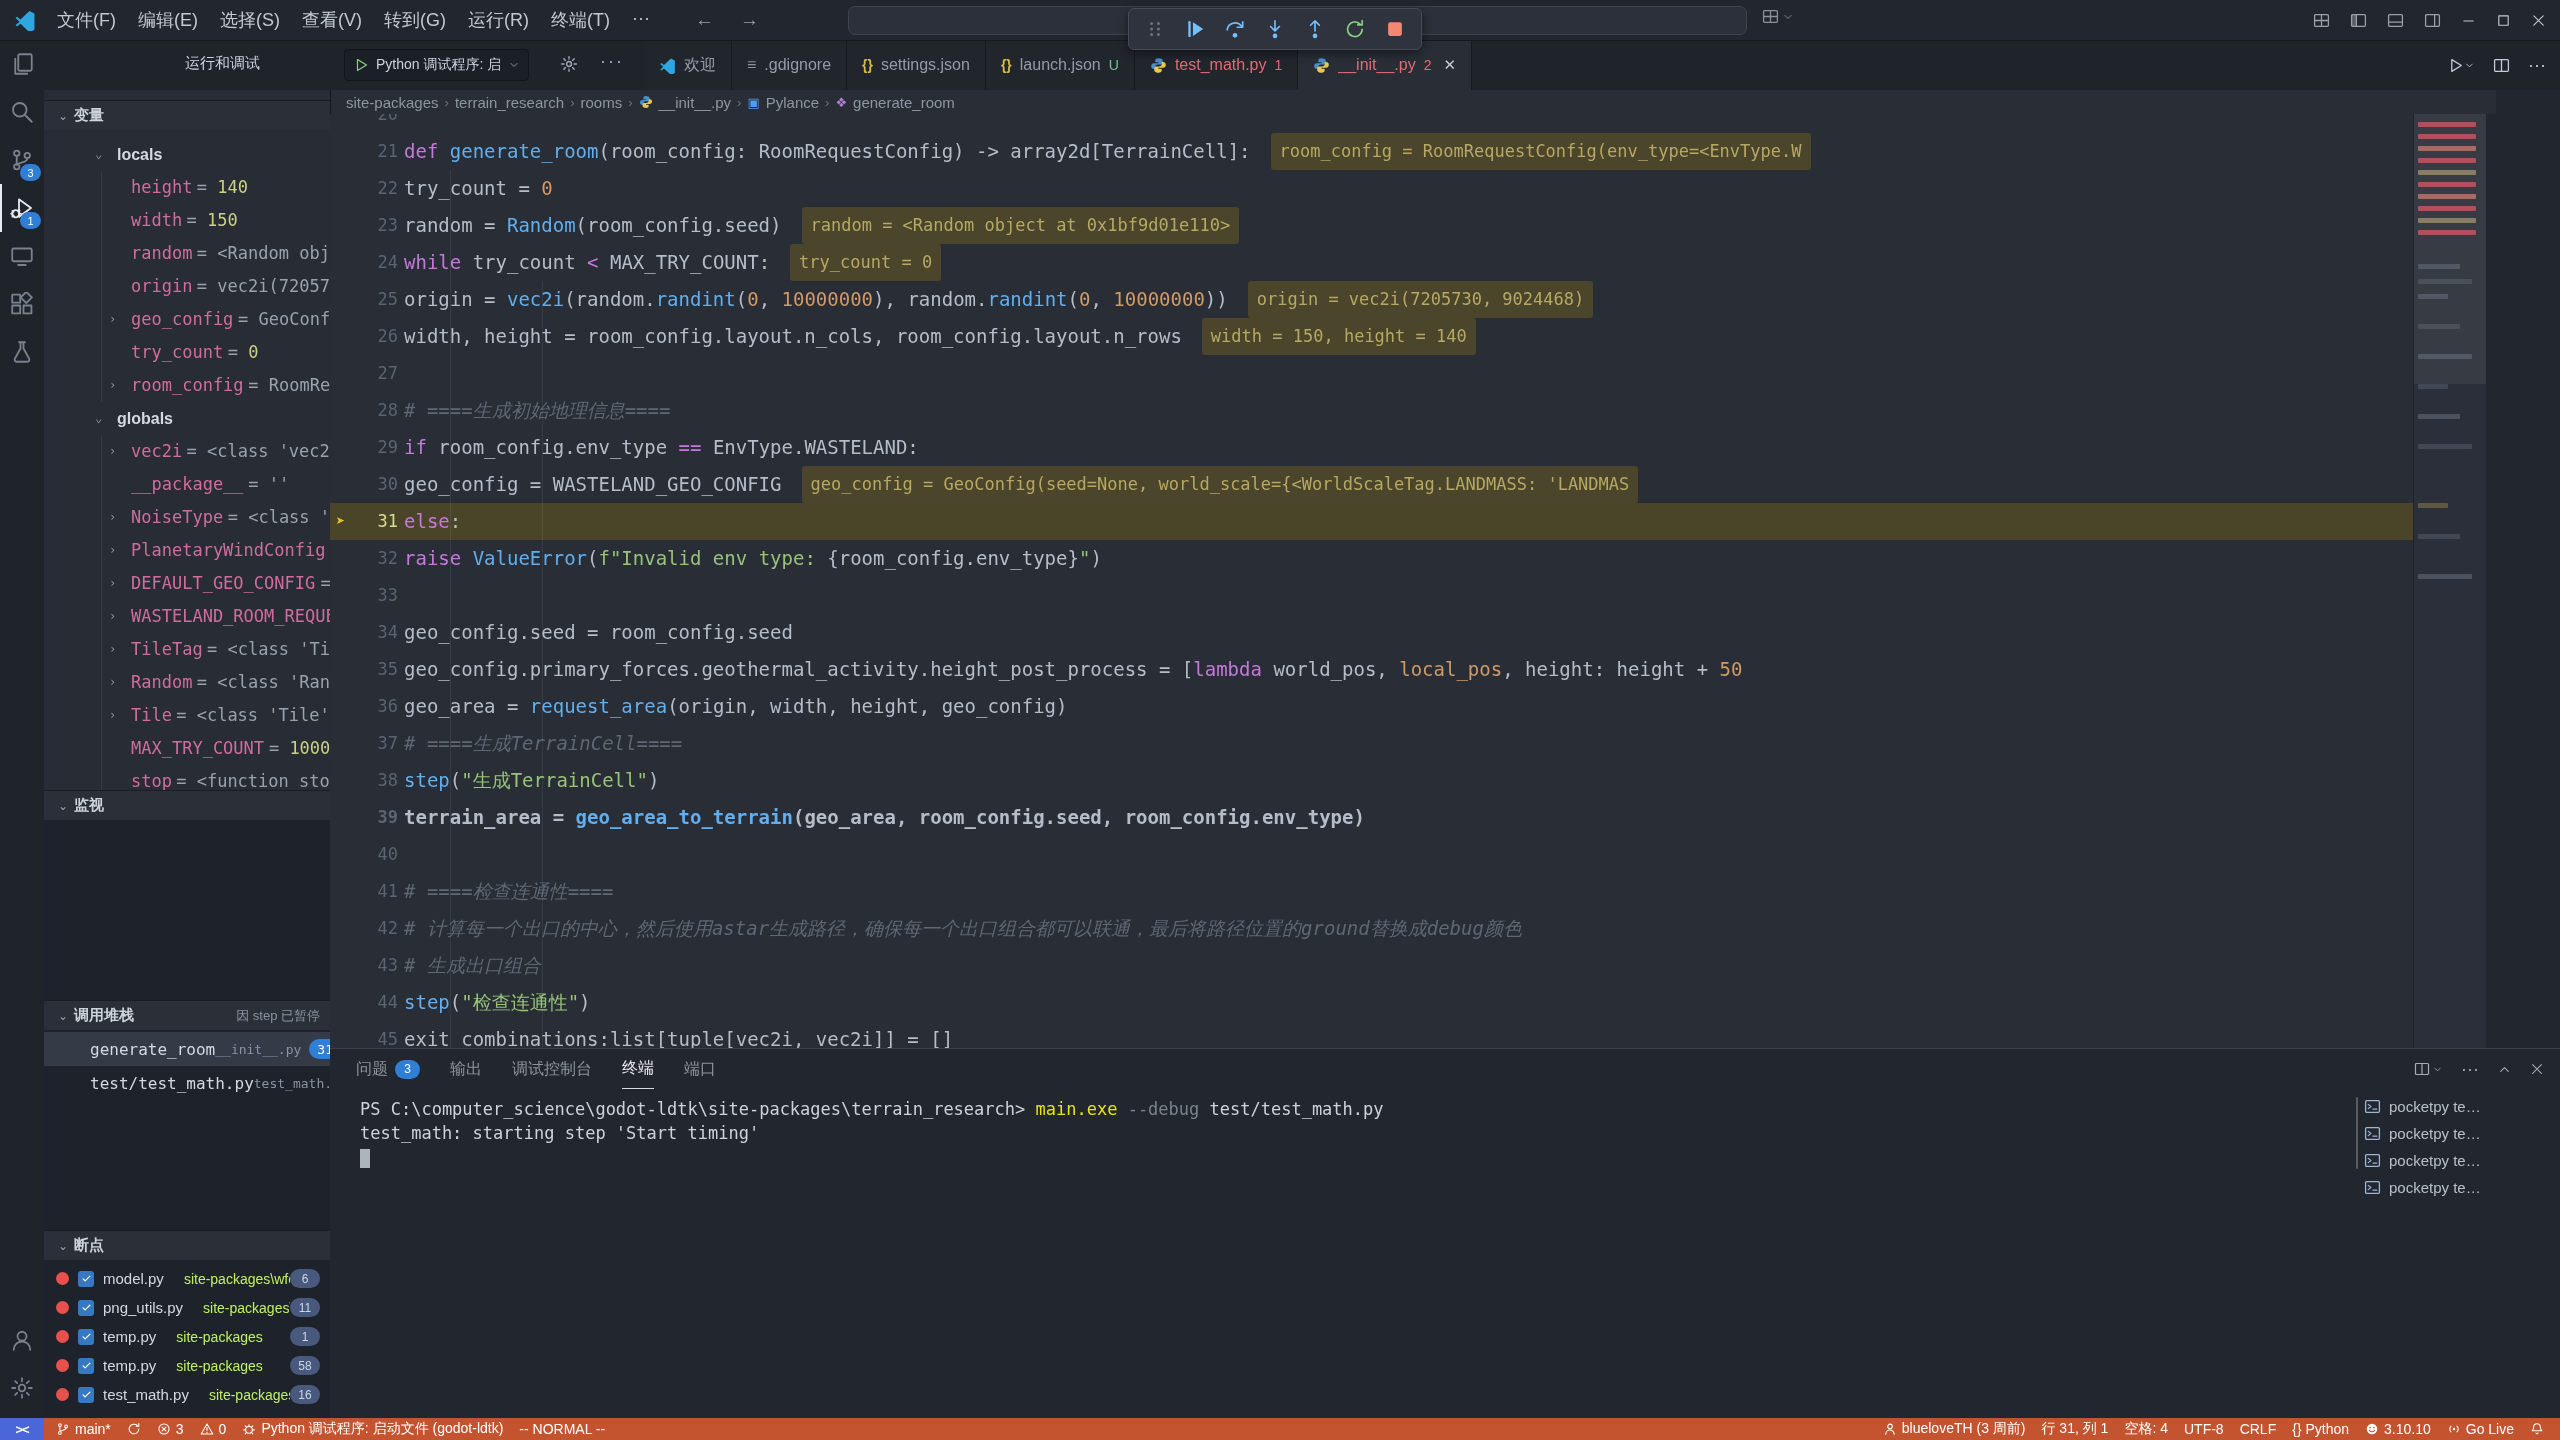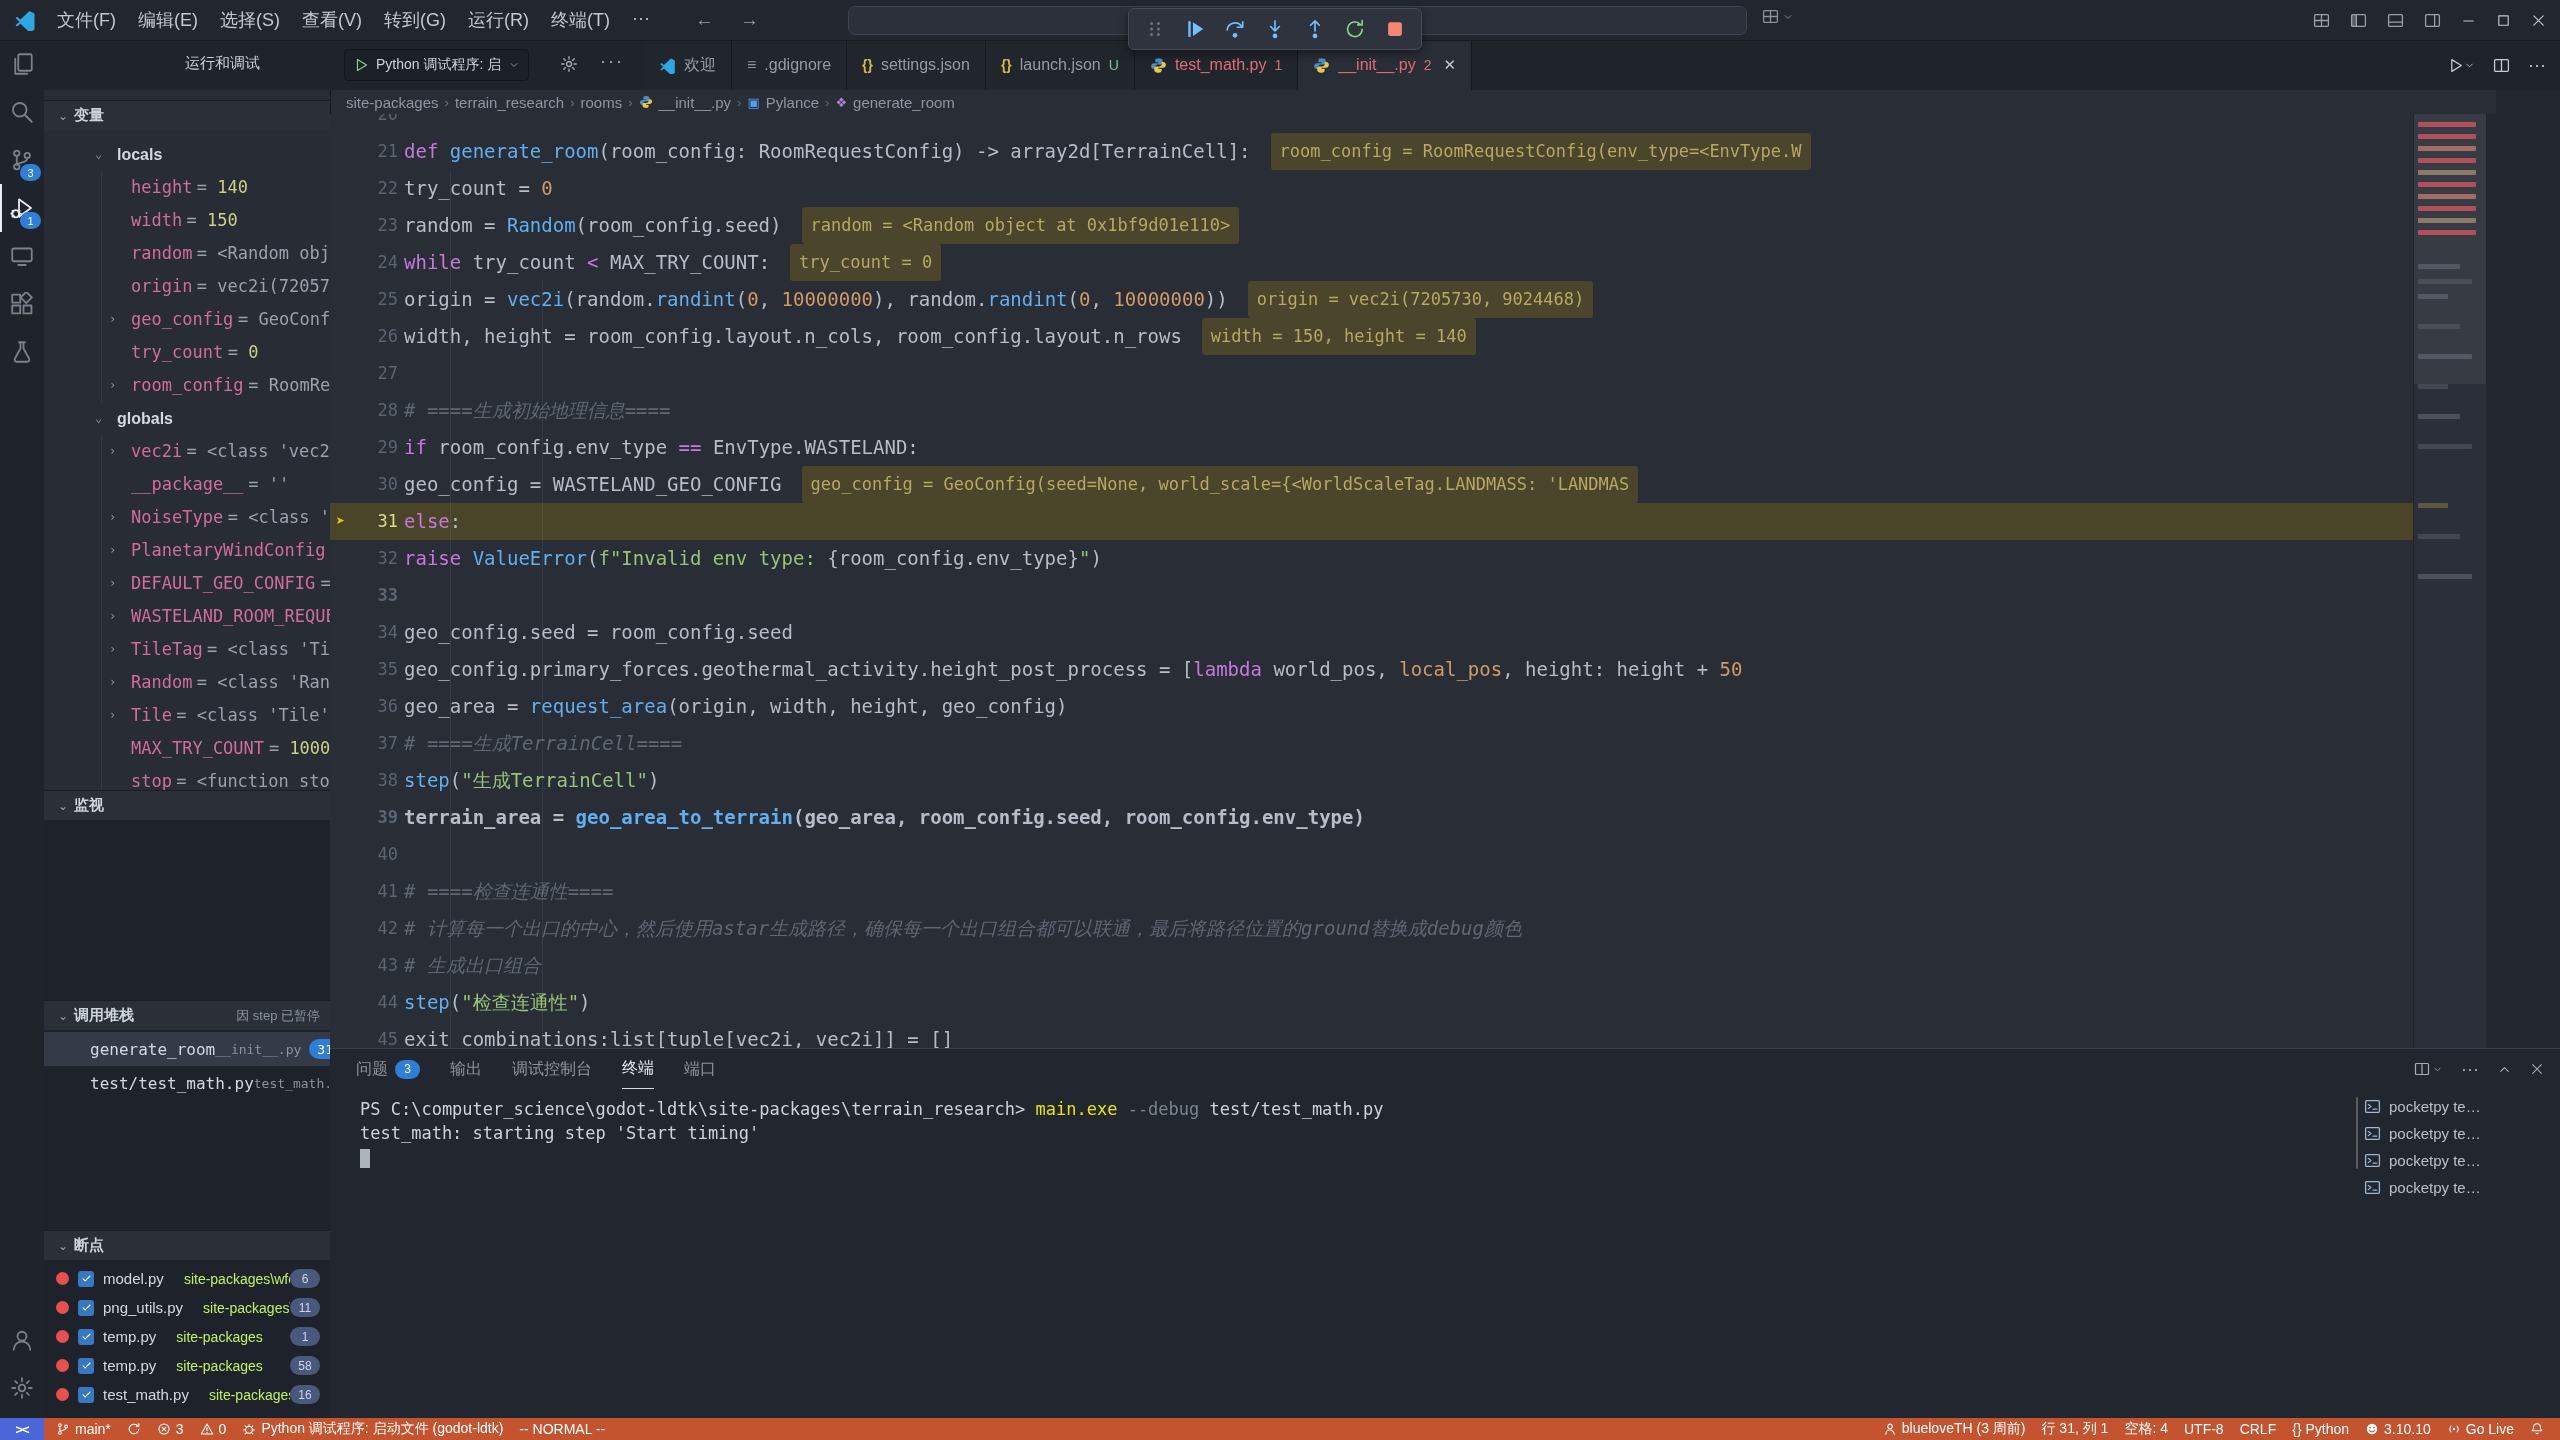--- a/index.html
+++ b/index.html
@@ -726,21 +726,21 @@
         </div>
         <div class="code-line mono cur" style="top: 389px;">
           <span class="arrow">➤</span>
           <span class="ln">31</span>
           <span class="lc"><span class="tk-k">        else</span><span class="tk-d">:</span></span>
         </div>
         <div class="code-line mono" style="top: 426px;">
           <span class="ln">32</span>
           <span class="lc"><span class="tk-k">            raise </span><span class="tk-f">ValueError</span><span class="tk-d">(</span><span class="tk-s">f"Invalid env type: </span><span class="tk-d">{room_config.env_type}</span><span class="tk-s">"</span><span class="tk-d">)</span></span>
         </div>
-        <div class="code-line mono" style="top: 463px; font-weight: bold;">
+        <div class="code-line mono" style="top: 463px;">
           <span class="ln">33</span>
           <span class="lc"></span>
         </div>
         <div class="code-line mono" style="top: 500px;">
           <span class="ln">34</span>
           <span class="lc"><span class="tk-d">        geo_config.seed = room_config.seed</span></span>
         </div>
         <div class="code-line mono" style="top: 537px;">
           <span class="ln">35</span>
           <span class="lc"><span class="tk-d">        geo_config.primary_forces.geothermal_activity.height_post_process = [</span><span class="tk-k">lambda</span><span class="tk-d"> world_pos, </span><span class="tk-n">local_pos</span><span class="tk-d">, height: height + </span><span class="tk-n">50</span></span>

